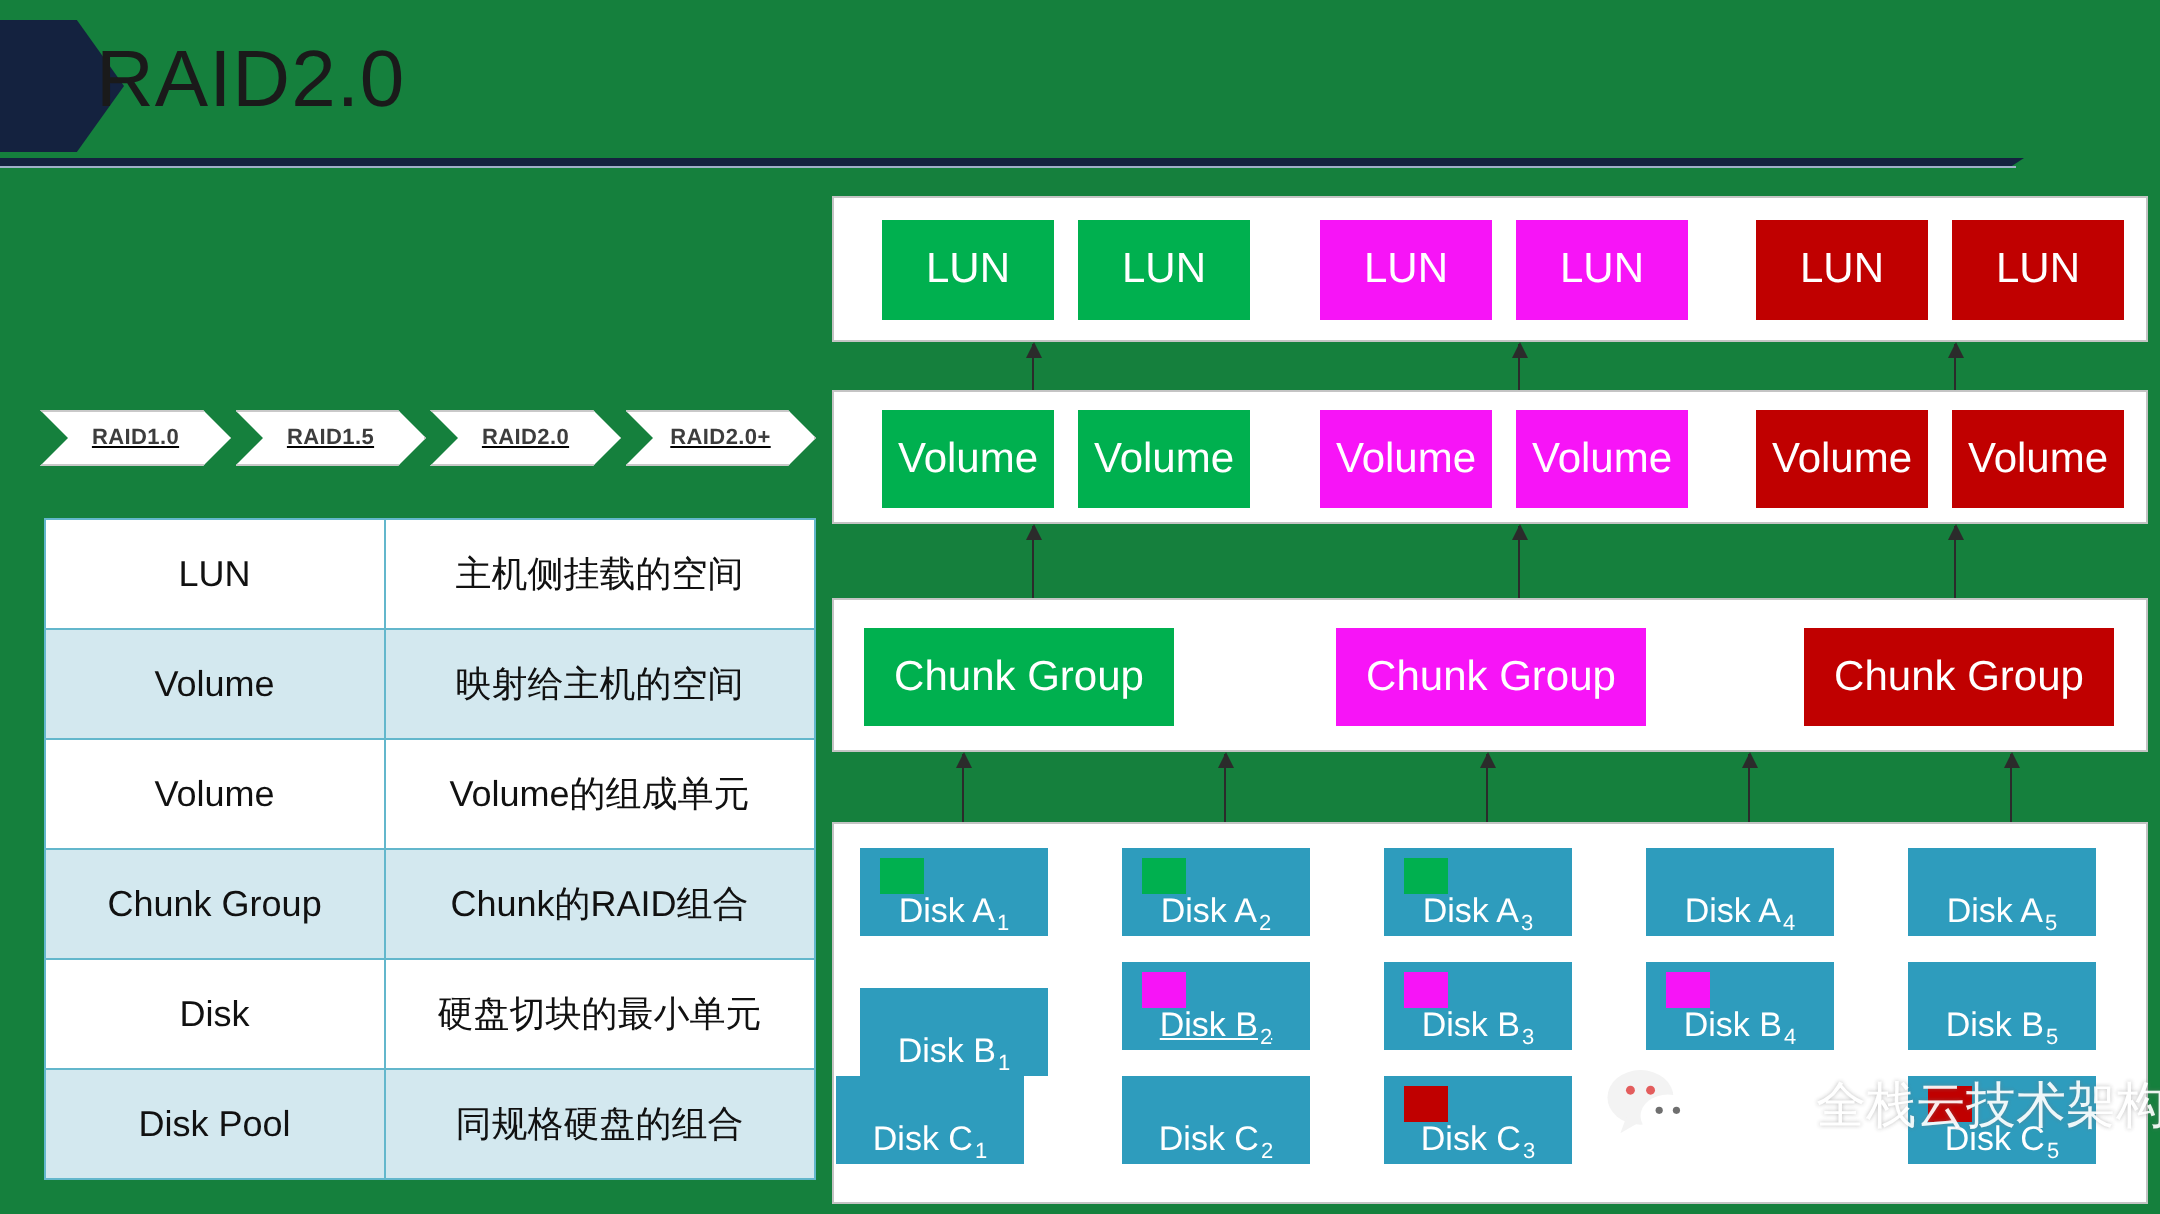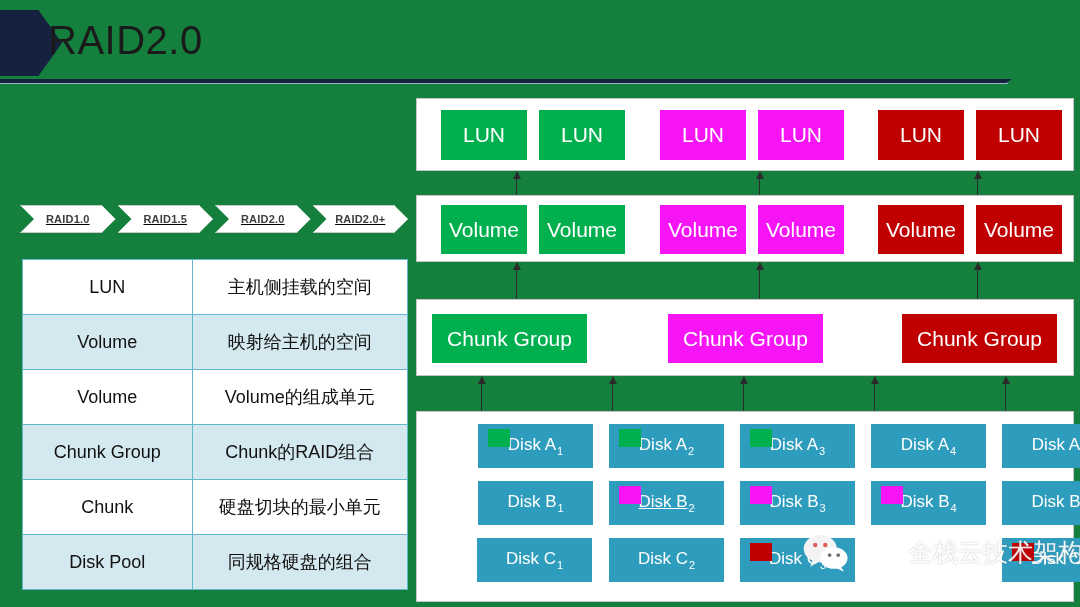--- a/index.html
+++ b/index.html
@@ -95,23 +95,23 @@
   
   .arrow { position:absolute; width:1px; background:#2b2b2b; }
   .arrow::before {
     content:""; position:absolute; left:-3.5px; top:-1px;
     border-left:4px solid transparent; border-right:4px solid transparent;
     border-bottom:8px solid #2b2b2b;
   }
 
   
   .disk {
-    position:absolute; background:#2e9cbd; width:115px; height:44px;
-    display:flex; align-items:center; justify-content:center;
-    color:#ffffff; font-size:17px; white-space:nowrap;margin-left:48px;
+    position:absolute; background:#2e9cbd; width:94px; height:44px;
+    display:flex; align-items:flex-end; justify-content:center;
+    color:#ffffff; font-size:17px; white-space:nowrap;
   }
   .disk .sub { font-size:11px; vertical-align:sub; margin-left:1px; }
   .chunk { position:absolute; width:22px; height:18px; left:10px; top:5px; }
   .chunk.green   { background:#00b04f; }
   .chunk.magenta { background:#f714f7; }
   .chunk.red     { background:#c00000; }
 
   
   #watermark {
     position:absolute; left:908px; top:536px;
@@ -164,21 +164,21 @@
         </tr>
         <tr class="plain">
           <td class="c1">Volume</td>
           <td class="c2">Volume的组成单元</td>
         </tr>
         <tr class="alt">
           <td class="c1">Chunk Group</td>
           <td class="c2">Chunk的RAID组合</td>
         </tr>
         <tr class="plain">
-          <td class="c1">Chunk</td>
+          <td class="c1">Disk</td>
           <td class="c2">硬盘切块的最小单元</td>
         </tr>
         <tr class="alt">
           <td class="c1">Disk Pool</td>
           <td class="c2">同规格硬盘的组合</td>
         </tr>
       </tbody>
   </table>
 
   <div class="panel" id="p-lun">
@@ -217,39 +217,39 @@
       <div class="disk" style="left: 275px; top: 12px;">
         <span>Disk A<span class="sub">3</span></span>
         <div class="chunk green"></div>
       </div>
       <div class="disk" style="left: 406px; top: 12px;">
         <span>Disk A<span class="sub">4</span></span>
       </div>
       <div class="disk" style="left: 537px; top: 12px;">
         <span>Disk A<span class="sub">5</span></span>
       </div>
-      <div class="disk" style="left: 13px; top: 69px;">
+      <div class="disk" style="left: 13px; top: 82px;">
         <span>Disk B<span class="sub">1</span></span>
       </div>
       <div class="disk" style="left: 144px; top: 69px; text-decoration: underline;">
         <span>Disk B<span class="sub">2</span></span>
         <div class="chunk magenta"></div>
       </div>
       <div class="disk" style="left: 275px; top: 69px;">
         <span>Disk B<span class="sub">3</span></span>
         <div class="chunk magenta"></div>
       </div>
       <div class="disk" style="left: 406px; top: 69px;">
         <span>Disk B<span class="sub">4</span></span>
         <div class="chunk magenta"></div>
       </div>
       <div class="disk" style="left: 537px; top: 69px;">
         <span>Disk B<span class="sub">5</span></span>
       </div>
-      <div class="disk" style="left: 12px; top: 126px;">
+      <div class="disk" style="left: 1px; top: 126px;">
         <span>Disk C<span class="sub">1</span></span>
       </div>
       <div class="disk" style="left: 144px; top: 126px;">
         <span>Disk C<span class="sub">2</span></span>
       </div>
       <div class="disk" style="left: 275px; top: 126px;">
         <span>Disk C<span class="sub">3</span></span>
         <div class="chunk red"></div>
       </div>
       <div class="disk" style="left: 537px; top: 126px;">

